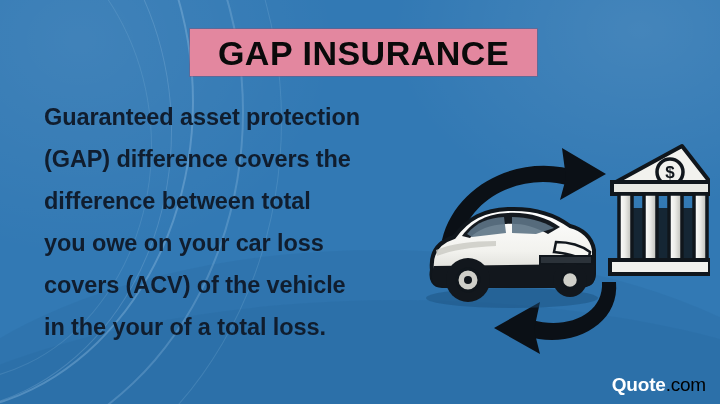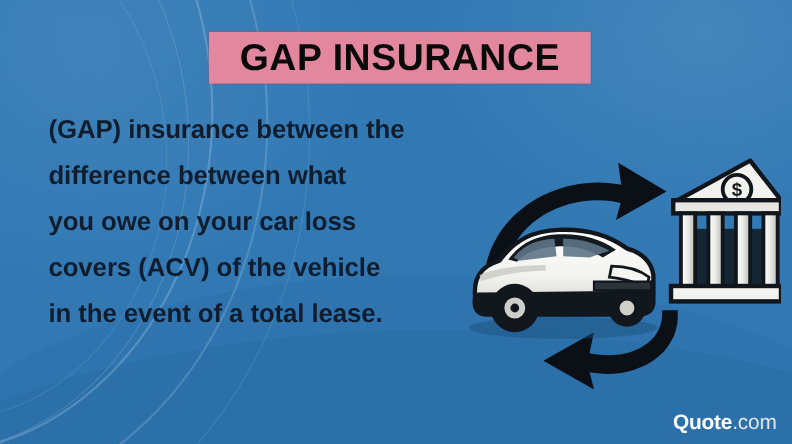--- a/index.html
+++ b/index.html
@@ -66,21 +66,21 @@
   
   #graphic{position:absolute;left:420px;top:130px;width:290px;height:230px;}
   #graphic svg{display:block;width:290px;height:230px;}
   
   #watermark{
     position:absolute;right:14px;bottom:8px;
     font-size:19px;color:#ffffff;letter-spacing:-.2px;
     font-family:"Liberation Sans",sans-serif;
   }
   #wm-brand{font-weight:bold;text-align:right;}
-  #wm-tld{font-weight:normal;color:#e5e5e5;}
+  #wm-tld{font-weight:normal;color:#000000;}
 </style>
 </head>
 <body>
 
 <div id="card">
 
   <div class="bg-base"></div>
   <div class="bg-wave"></div>
   <div class="bg-wave2"></div>
   <div class="glow"></div>
@@ -89,25 +89,26 @@
   <div class="arc a2"></div>
   <div class="arc a3"></div>
   <div class="arc a4"></div>
   <div class="arc a5"></div>
 
   <div id="banner">
     <span id="banner-text">GAP INSURANCE</span>
   </div>
 
   <div id="body-copy">
-    <span class="ln">(GAP) insurance between the</span>
-    <span class="ln">difference between what</span>
+    <span class="ln">Guaranteed asset protection</span>
+    <span class="ln">(GAP) difference covers the</span>
+    <span class="ln">difference between total</span>
     <span class="ln">you owe on your car loss</span>
     <span class="ln">covers (ACV) of the vehicle</span>
-    <span class="ln">in the event of a total lease.</span>
+    <span class="ln">in the your of a total loss.</span>
   </div>
 
   <div id="graphic">
     <svg viewBox="0 0 290 230" xmlns="http://www.w3.org/2000/svg">
       <defs>
         <linearGradient id="bodyG" x1="0" y1="0" x2="0" y2="1">
           <stop offset="0%" stop-color="#ffffff"></stop>
           <stop offset="55%" stop-color="#f2f2ee"></stop>
           <stop offset="100%" stop-color="#cfcfc9"></stop>
         </linearGradient>

